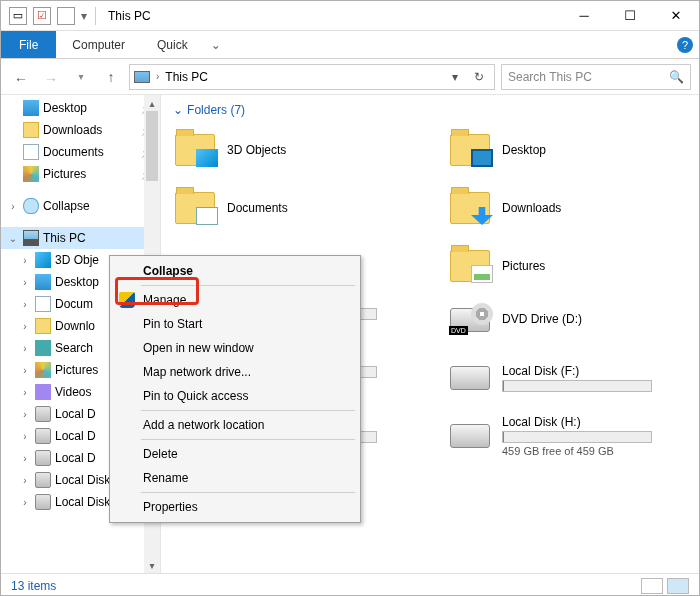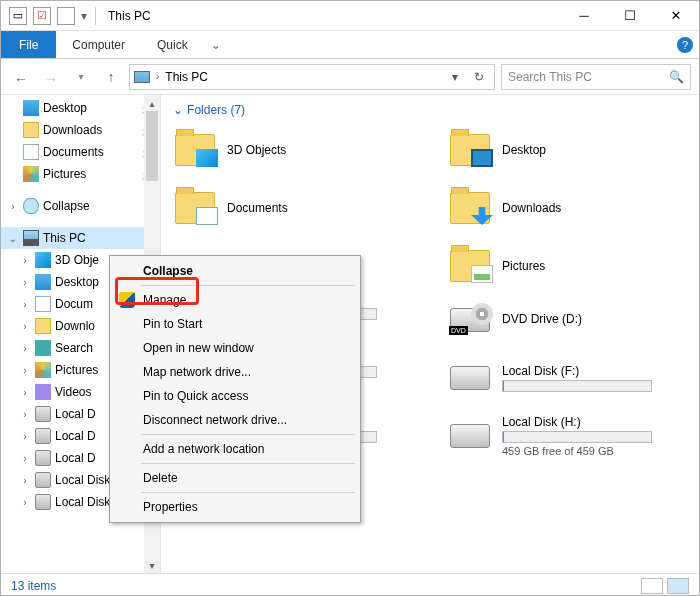--- a/index.html
+++ b/index.html
@@ -386,29 +386,29 @@
     </div>
     <div class="mi">
       <span>Open in new window</span>
     </div>
     <div class="mi">
       <span>Map network drive...</span>
     </div>
     <div class="mi">
       <span>Pin to Quick access</span>
     </div>
-    <div class="mi">
-      <span>Disconnect network drive...</span>
-    </div>
     <div class="msep"></div>
     <div class="mi">
       <span>Add a network location</span>
     </div>
     <div class="msep"></div>
     <div class="mi">
       <span>Delete</span>
     </div>
+    <div class="mi">
+      <span>Rename</span>
+    </div>
     <div class="msep"></div>
     <div class="mi">
       <span>Properties</span>
     </div>
   </div>
 <div class="highlight"></div>
 
 </body></html>

